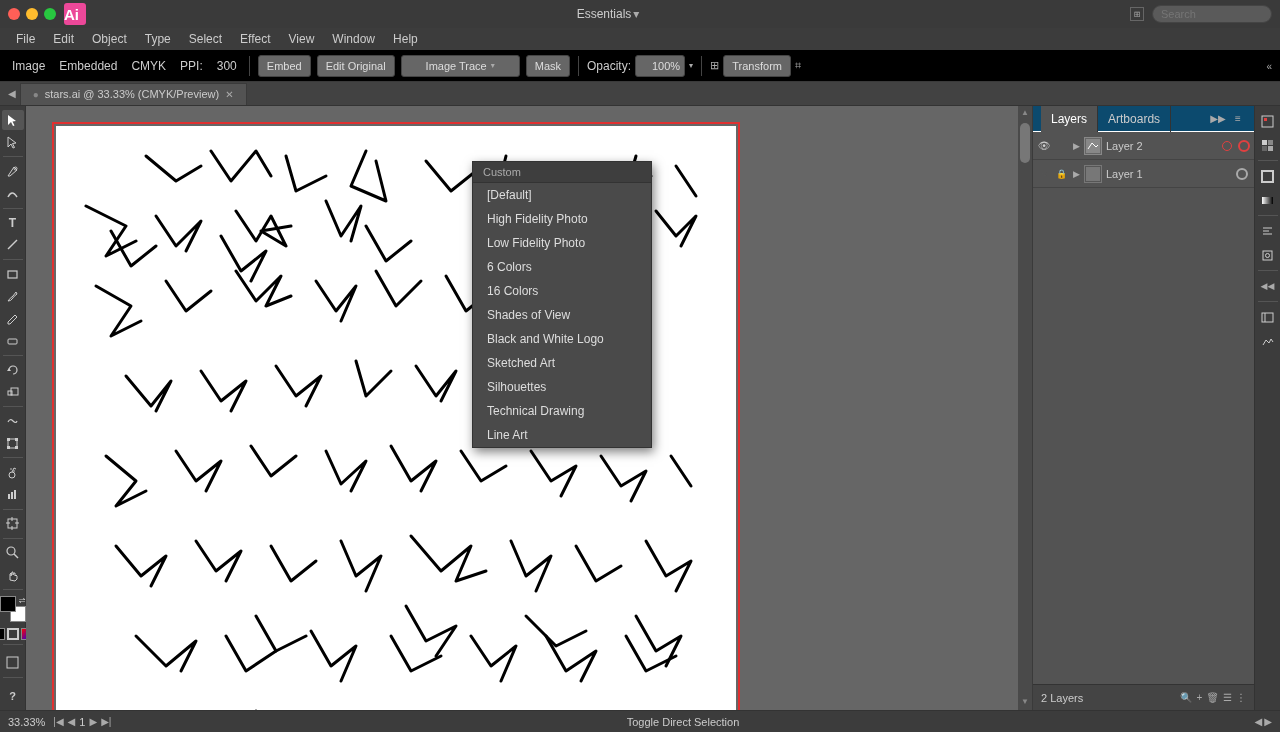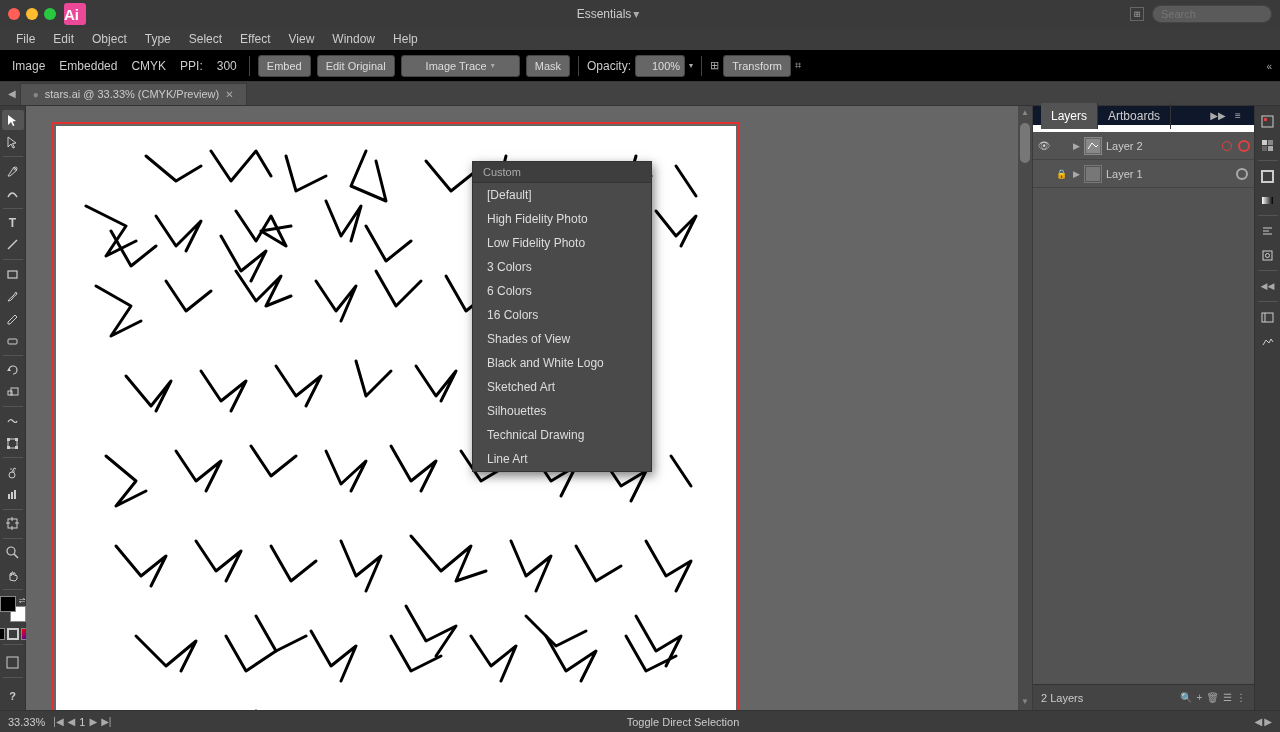--- a/index.html
+++ b/index.html
@@ -193,22 +193,22 @@
     
     #right-panel {
       width: 222px;
       background: #535353;
       border-left: 1px solid #3a3a3a;
       display: flex;
       flex-direction: column;
     }
     .panel-header {
       height: 26px;
-      background: #0f172a;
-      border-bottom: 7px solid #ffffff;
+      background: #0c4a6e;
+      border-bottom: 1px solid #ffffff;
       display: flex;
       align-items: center;
       padding: 0 8px;
       gap: 0;
     }
     .panel-tab {
       padding: 0 10px;
       height: 26px;
       display: flex;
       align-items: center;
@@ -680,21 +680,20 @@
     </svg>
 
     <div id="selection-border"></div>
 
     <div id="dropdown-menu">
       <div class="dropdown-section-label">Custom</div>
       <div id="dropdown-items-container">
           <div class="dropdown-item">[Default]</div>
           <div class="dropdown-item">High Fidelity Photo</div>
           <div class="dropdown-item">Low Fidelity Photo</div>
-          <div class="dropdown-item">3 Colors</div>
           <div class="dropdown-item">6 Colors</div>
           <div class="dropdown-item">16 Colors</div>
           <div class="dropdown-item">Shades of View</div>
           <div class="dropdown-item">Black and White Logo</div>
           <div class="dropdown-item">Sketched Art</div>
           <div class="dropdown-item">Silhouettes</div>
           <div class="dropdown-item">Technical Drawing</div>
           <div class="dropdown-item">Line Art</div>
         </div>
     </div>

